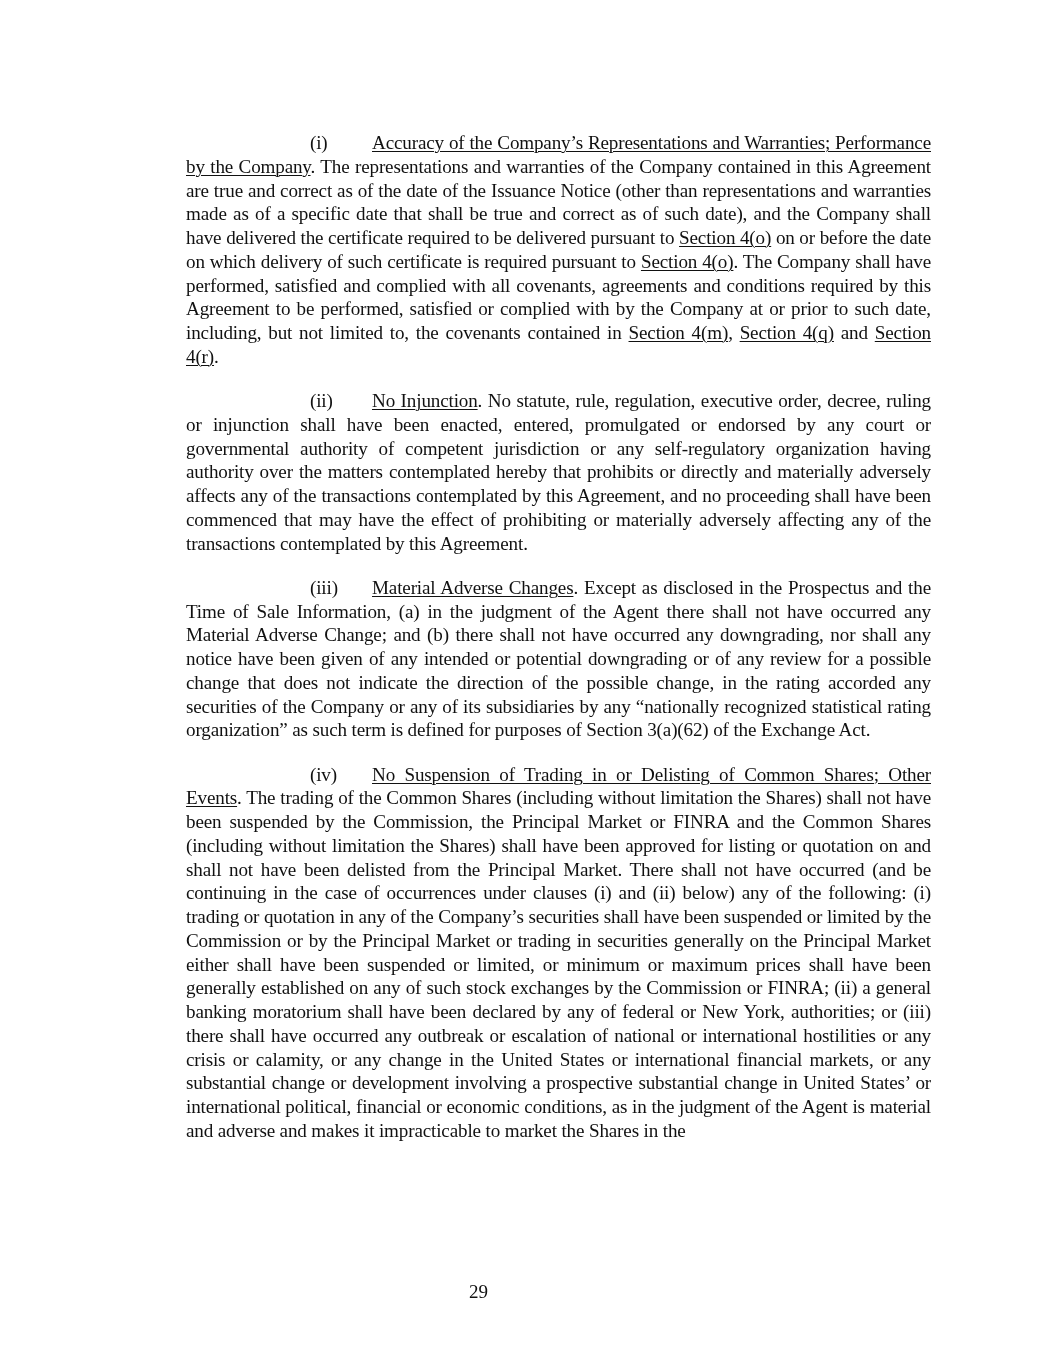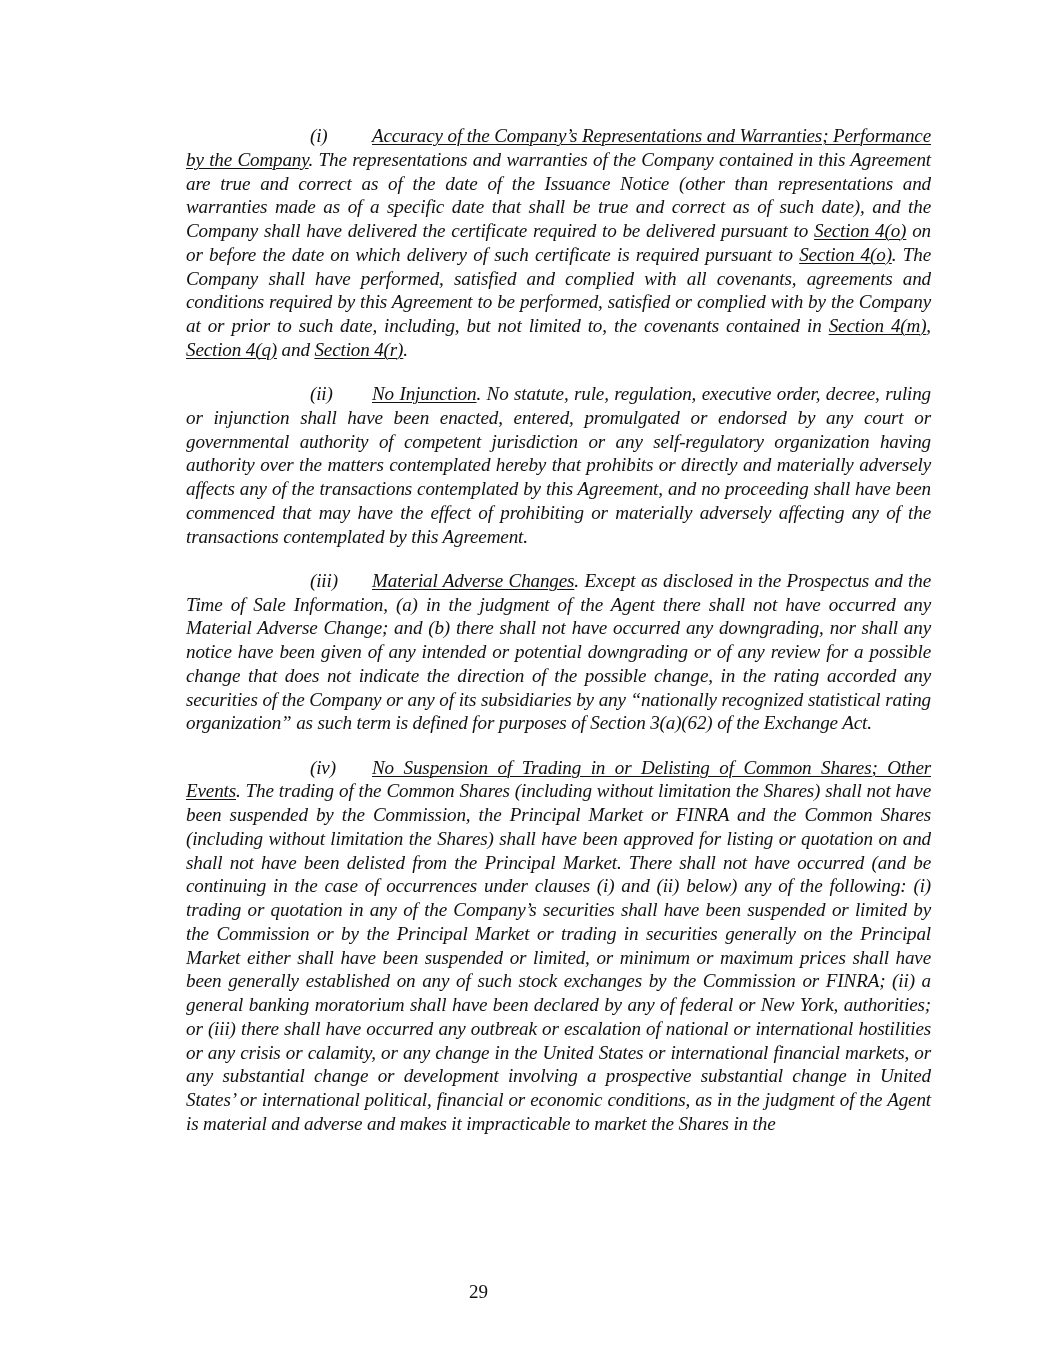--- a/index.html
+++ b/index.html
@@ -11,23 +11,22 @@
     width: 1055px;
     height: 1365px;
     position: relative;
     overflow: hidden;
     font-family: "Liberation Serif", "DejaVu Serif", serif;
     color: #111111;
   }
   .page {
     position: absolute;
     left: 186px;
-    top: 124px;
+    top: 131px;
     width: 745px;
-    font-style: italic;
   }
   .para {
     margin: 0 0 20.5px 0;
     font-size: 19.1px;
     line-height: 23.75px;
     text-align: justify;
     text-indent: 124px;
     letter-spacing: -0.15px;
   }
   .label {

